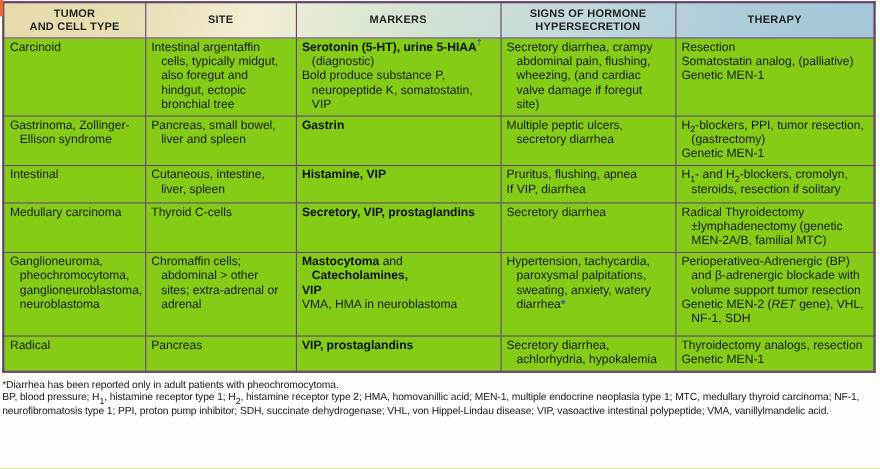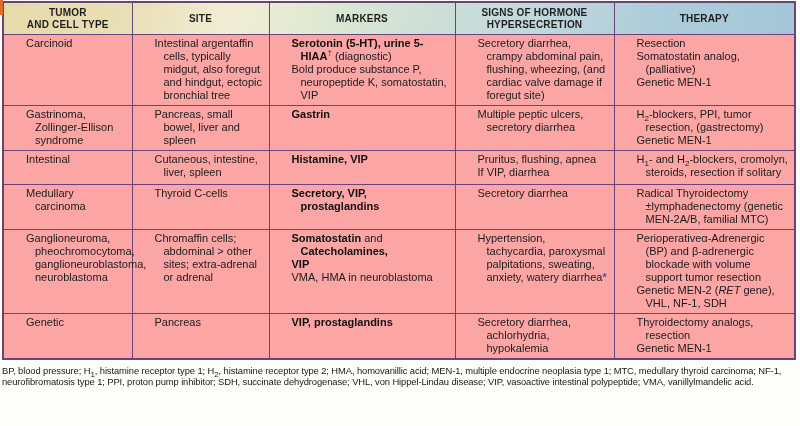--- a/index.html
+++ b/index.html
@@ -12,29 +12,29 @@
   }
   .corner-accent{
     position:absolute;left:0;top:0;width:3px;height:15px;
     background:#de6f33;
   }
   table.tumor-table{
     border-collapse:collapse;
     table-layout:fixed;
     width:650px;
     margin:1px 0 0 2px;
-    background:#fca5a5;
+    background:#84cc16;
     border:2px solid #6a4477;
   }
   col.c0{width:129px} col.c1{width:137px} col.c2{width:186px}
   col.c3{width:159px} col.c4{width:181px}
   th,td{
     border:1px solid #6a4477;
     vertical-align:top;
-    padding:2px 6px 3px 22px;
+    padding:2px 6px 3px 5px;
   }
   thead tr{
     background:linear-gradient(103deg,
       #e7dbaa 0%, #e9dfb6 16%, #f2edd5 29%, #dfe9d3 40%,
       #cfe0d6 52%, #c2d9dc 66%, #aecdda 82%, #a3c6d8 100%);
   }
   th{
     font-size:10px;line-height:12px;font-weight:bold;
     text-align:center;vertical-align:middle;
     color:#1f1f1f;letter-spacing:.2px;
@@ -159,48 +159,49 @@
         </td>
       </tr>
       <tr class="r4">
         <td>
           <div class="para">Ganglioneuroma, pheochromocytoma, ganglioneuroblastoma, neuroblastoma</div>
         </td>
         <td>
           <div class="para">Chromaffin cells; abdominal &gt; other sites; extra-adrenal or adrenal</div>
         </td>
         <td>
-          <div class="para"><b>Somatostatin</b> and <b>Catecholamines,</b></div>
+          <div class="para"><b>Mastocytoma</b> and <b>Catecholamines,</b></div>
           <div class="para"><b>VIP</b></div>
           <div class="para">VMA, HMA in neuroblastoma</div>
         </td>
         <td>
           <div class="para">Hypertension, tachycardia, paroxysmal palpitations, sweating, anxiety, watery diarrhea<span class="blue">*</span></div>
         </td>
         <td>
           <div class="para">Perioperativeα-Adrenergic (BP) and β-adrenergic blockade with volume support tumor resection</div>
           <div class="para">Genetic MEN-2 (<i>RET</i> gene), VHL, NF-1, SDH</div>
         </td>
       </tr>
       <tr class="r6">
         <td>
-          <div class="para">Genetic</div>
+          <div class="para">Radical</div>
         </td>
         <td>
           <div class="para">Pancreas</div>
         </td>
         <td>
           <div class="para"><b>VIP, prostaglandins</b></div>
         </td>
         <td>
           <div class="para">Secretory diarrhea, achlorhydria, hypokalemia</div>
         </td>
         <td>
           <div class="para">Thyroidectomy analogs, resection</div>
           <div class="para">Genetic MEN-1</div>
         </td>
       </tr>
     </tbody>
 </table>
 
 <div class="footnotes">
+    <div>*Diarrhea has been reported only in adult patients with pheochromocytoma.</div>
     <div>BP, blood pressure; H<sub>1</sub>, histamine receptor type 1; H<sub>2</sub>, histamine receptor type 2; HMA, homovanillic acid; MEN-1, multiple endocrine neoplasia type 1; MTC, medullary thyroid carcinoma; NF-1, neurofibromatosis type 1; PPI, proton pump inhibitor; SDH, succinate dehydrogenase; VHL, von Hippel-Lindau disease; VIP, vasoactive intestinal polypeptide; VMA, vanillylmandelic acid.</div>
   </div>
 
 </body></html>

